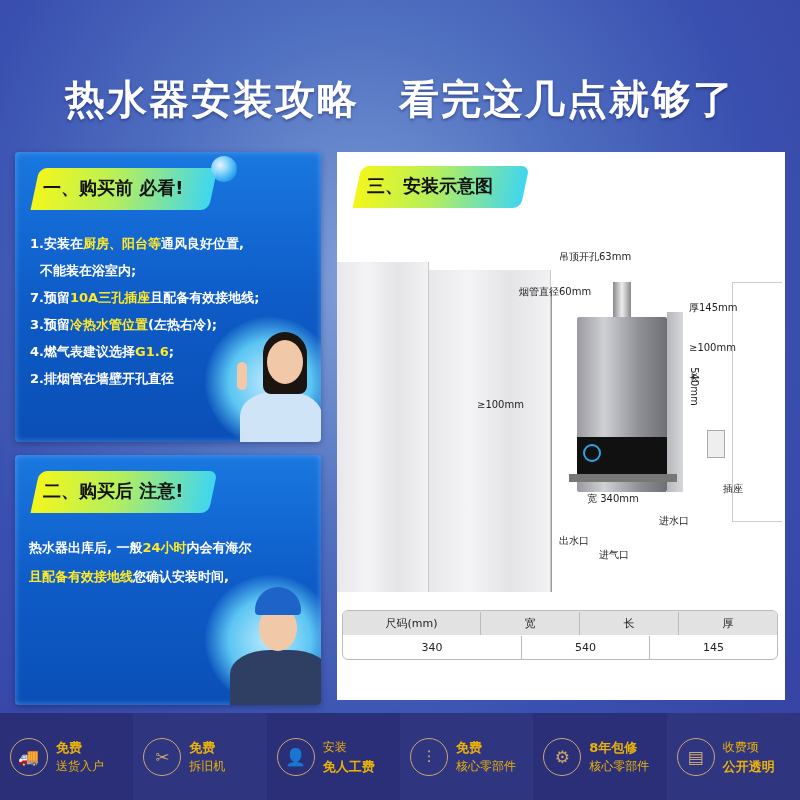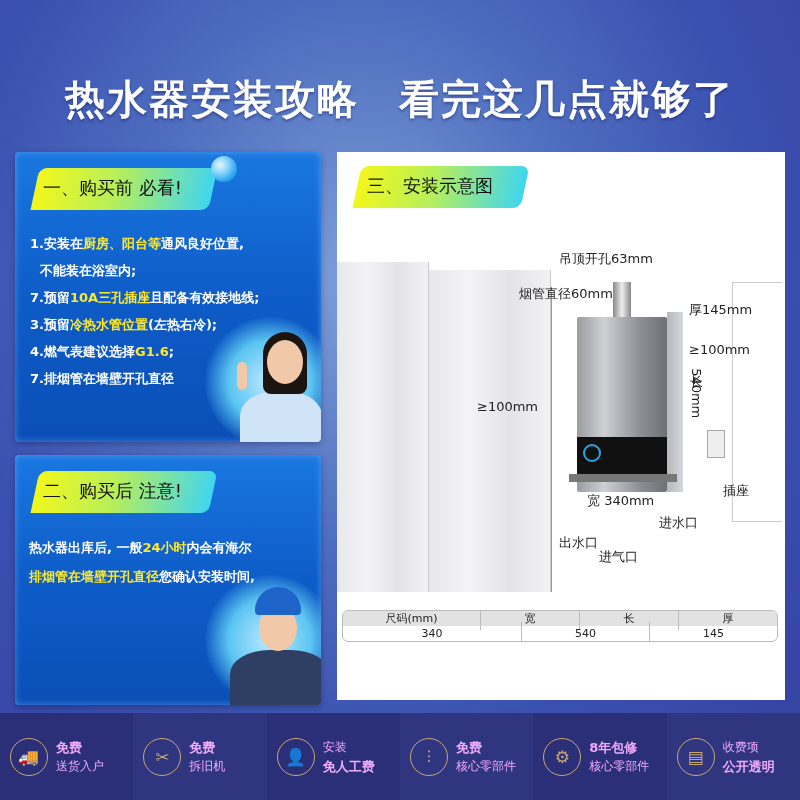--- a/index.html
+++ b/index.html
@@ -4,21 +4,21 @@
 <style>
   *{box-sizing:border-box;margin:0;padding:0}
   body{width:800px;height:800px;overflow:hidden;font-family:"DejaVu Sans","Liberation Sans",sans-serif;
     background:radial-gradient(ellipse at 45% 35%,#7fa0d8 0%,#4f6fc0 35%,#3a50b0 65%,#3540a0 100%);position:relative;color:#fff}
   .title{position:absolute;top:72px;left:0;width:800px;text-align:center;font-size:40px;font-weight:bold;letter-spacing:2px;color:#fff;text-shadow:0 2px 3px rgba(0,0,60,.35)}
   .title span{margin:0 12px}
   .panel{position:absolute;border-radius:4px;background:linear-gradient(180deg,#1a78e0 0%,#0e5cc8 50%,#0a4fb6 100%);box-shadow:0 0 6px rgba(120,180,255,.6) inset,0 2px 6px rgba(0,0,40,.3);overflow:hidden}
   .p1{left:15px;top:152px;width:306px;height:290px}
   .p2{left:15px;top:455px;width:306px;height:250px}
   .tag{position:absolute;height:42px;border-radius:8px 8px 8px 0;background:linear-gradient(90deg,#f2f71c 0%,#b7ef5a 45%,#3fd6f0 100%);transform:skewX(-12deg);}
-  .tag-text{position:absolute;color:#111;font-weight:normal;font-size:18px;white-space:nowrap}
+  .tag-text{position:absolute;color:#111;font-weight:bold;font-size:18px;white-space:nowrap}
   .p1 .tag{left:20px;top:16px;width:178px}
   .p1 .tag-text{left:28px;top:24px}
   .p2 .tag{left:20px;top:16px;width:178px}
   .p2 .tag-text{left:28px;top:24px}
   .bubble{position:absolute;left:196px;top:4px;width:26px;height:26px;border-radius:50%;background:radial-gradient(circle at 35% 35%,#fff 0%,#9fe6ff 30%,#2aa8f0 70%,#1677d8 100%);opacity:.9}
   .tips{position:absolute;left:15px;top:78px;font-size:13px;font-weight:bold;line-height:27px;color:#fff}
   .tips .y{color:#ffe92a}
   .tips .indent{padding-left:10px}
   .p2 .body{position:absolute;left:14px;top:78px;font-size:13px;font-weight:bold;line-height:29px;width:285px}
   .p2 .body .y{color:#ffe92a}
@@ -29,70 +29,70 @@
   .shirt{position:absolute;border-radius:40% 40% 0 0}
   .diagram{position:absolute;left:337px;top:152px;width:448px;height:548px;background:#fff;border-radius:0;overflow:hidden}
   .diagram .tag{left:20px;top:14px;width:168px}
   .diagram .tag-text{left:30px;top:22px}
   .wall-cab{position:absolute;background:linear-gradient(90deg,#e8e8ea,#f4f4f6,#e4e4e6,#f2f2f4);border-right:1px solid #c8c8c8}
   .heater{position:absolute;left:240px;top:165px;width:90px;height:175px;background:linear-gradient(90deg,#9a9aa0 0%,#cfd0d4 30%,#8e8f95 70%,#6f7076 100%);border-radius:2px}
   .heater-side{position:absolute;left:330px;top:160px;width:16px;height:180px;background:linear-gradient(90deg,#b7b8bc,#d6d7da)}
   .heater-panel{position:absolute;left:240px;top:285px;width:90px;height:38px;background:#111}
   .heater-disp{position:absolute;left:246px;top:292px;width:18px;height:18px;border:2px solid #29a6e6;border-radius:50%}
   .pipe{position:absolute;left:276px;top:130px;width:18px;height:36px;background:linear-gradient(90deg,#888,#eee,#888)}
-  .dim{position:absolute;font-size:13px;color:#222;white-space:nowrap}
+  .dim{position:absolute;font-size:10px;color:#222;white-space:nowrap}
   .vert{writing-mode:vertical-rl}
   .line{position:absolute;background:#999}
   .tbl{position:absolute;left:5px;top:458px;width:436px;border:1px solid #bbb;border-radius:6px;overflow:hidden;font-size:11px;color:#222}
-  .tbl .row{display:flex;height:15px;align-items:center}
+  .tbl .row{display:flex;height:24px;align-items:center}
   .tbl .row.h{background:#e2e2e2}
   .tbl .cell{flex:1;text-align:center;border-left:1px solid #bbb;line-height:23px}
   .tbl .cell:first-child{flex:1.4;border-left:none}
   .bottom{position:absolute;left:0;top:713px;width:800px;height:87px;display:flex}
   .svc{flex:1;display:flex;align-items:center;padding-left:10px;gap:8px;background:#2b2f78}
   .svc:nth-child(2n){background:#30357f}
   .svc-ico{width:38px;height:38px;border:1.5px solid #c8a673;border-radius:50%;display:flex;align-items:center;justify-content:center;color:#c8a673;font-size:17px;flex-shrink:0}
-  .svc-txt{font-size:12px;line-height:19px;color:#f0abfc}
+  .svc-txt{font-size:12px;line-height:19px;color:#eab308}
   .svc-txt .b{font-weight:bold;font-size:13px}
 </style>
 </head>
 <body>
 
 <div class="title">
   <span>热水器安装攻略</span>
   <span>看完这几点就够了</span>
 </div>
 
 <div class="panel p1">
   <div class="tag"></div>
   <div class="tag-text">一、购买前 必看!</div>
   <div class="bubble"></div>
   <div class="tips" id="tips1">
       <div><span>1.安装在</span><span class="y">厨房、阳台等</span><span>通风良好位置,</span></div>
       <div class="indent"><span>不能装在浴室内;</span></div>
       <div><span>7.预留</span><span class="y">10A三孔插座</span><span>且配备有效接地线;</span></div>
       <div><span>3.预留</span><span class="y">冷热水管位置</span><span>(左热右冷);</span></div>
       <div><span>4.燃气表建议选择</span><span class="y">G1.6</span><span>;</span></div>
-      <div><span>7.排烟管在墙壁开孔直径</span></div>
+      <div><span>2.排烟管在墙壁开孔直径</span></div>
     </div>
   <div class="splash" style="left:190px;top:165px;width:130px;height:130px"></div>
   <div class="person">
     <div class="shirt" style="left:225px;top:240px;width:82px;height:60px;background:#cfe4f6"></div>
     <div class="hair" style="left:248px;top:180px;width:44px;height:62px;border-radius:22px 22px 8px 8px"></div>
     <div class="head" style="left:252px;top:188px;width:36px;height:44px"></div>
     <div class="head" style="left:222px;top:210px;width:10px;height:28px;border-radius:5px"></div>
   </div>
 </div>
 
 <div class="panel p2">
   <div class="tag"></div>
   <div class="tag-text">二、购买后 注意!</div>
   <div class="body" id="body2">
       <div><span>热水器出库后, 一般</span><span class="y">24小时</span><span>内会有海尔</span></div>
-      <div><span class="y">排烟管在墙壁开孔直径</span><span>您确认安装时间,</span></div>
+      <div><span class="y">且配备有效接地线</span><span>您确认安装时间,</span></div>
     </div>
   <div class="splash" style="left:190px;top:120px;width:130px;height:130px"></div>
   <div class="person">
     <div class="shirt" style="left:215px;top:195px;width:100px;height:60px;background:#2f3f63"></div>
     <div class="head" style="left:244px;top:150px;width:38px;height:46px"></div>
     <div style="position:absolute;left:240px;top:132px;width:46px;height:28px;border-radius:23px 23px 4px 4px;background:#1e63c8"></div>
   </div>
 </div>
 
 <div class="diagram">

